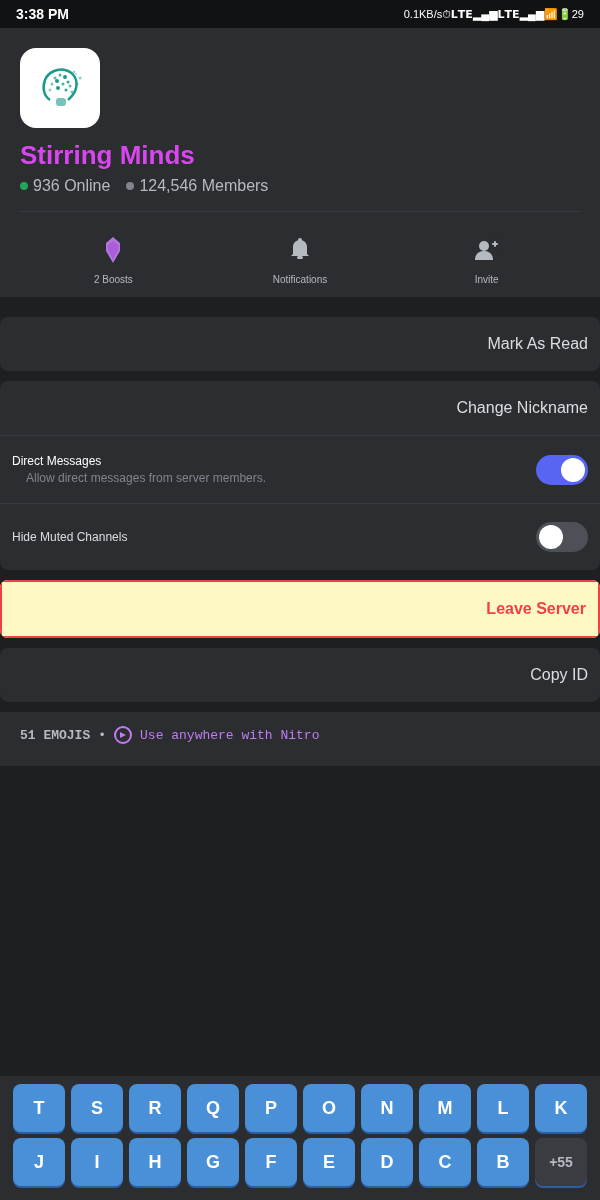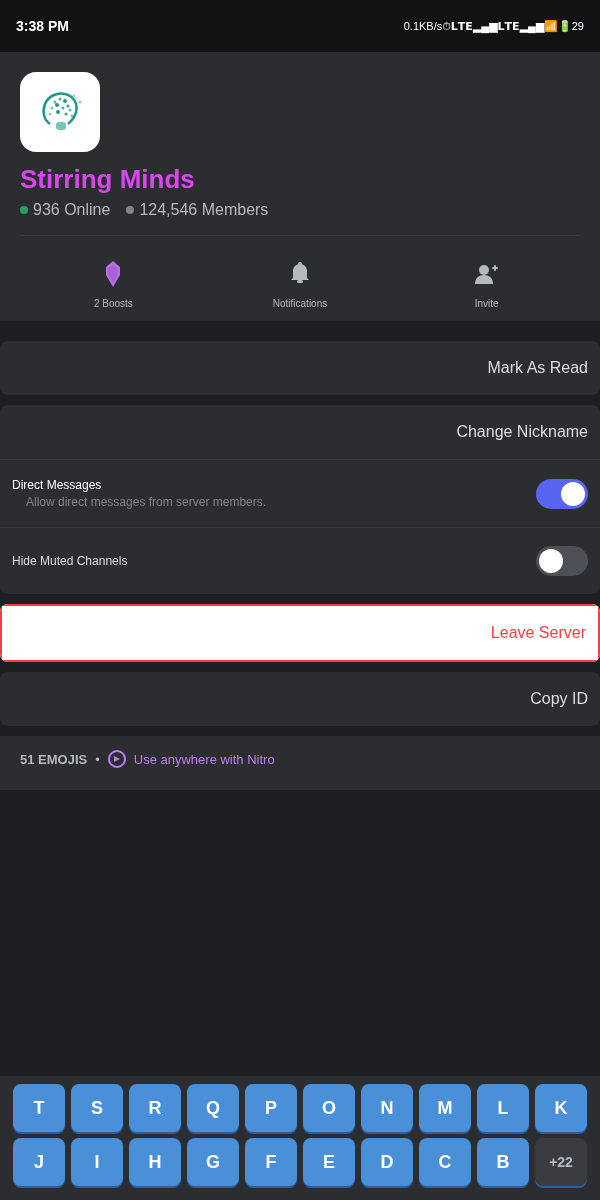--- a/index.html
+++ b/index.html
@@ -13,21 +13,21 @@
       overflow-x: hidden;
     }
 
     
     .status-bar {
       background: #111214;
       display: flex;
       justify-content: space-between;
       align-items: center;
       padding: 8px 16px;
-      height: 52px;
+      height: 28px;
     }
     .status-time {
       font-size: 14px;
       font-weight: 600;
       color: #fff;
     }
     .status-icons {
       display: flex;
       align-items: center;
       font-size: 11px;
@@ -142,21 +142,22 @@
       align-items: center;
       justify-content: flex-end;
     }
     .menu-item:last-child {
       border-bottom: none;
     }
 
     .menu-item.danger {
       color: #f23f43;
       border: 2px solid #f23f43;
-      background: #ffffff;
+      background: #fef9c3;
+      font-weight: bold;
     }
 
     .menu-item-sub {
       font-size: 12px;
       color: #80848e;
       margin-top: 3px;
       margin-left: 14px;
     }
 
     
@@ -188,20 +189,21 @@
 
     .menu-content {
       flex: 1;
     }
 
     
     .emoji-section {
       background: #2b2d31;
       padding: 14px 20px 10px;
       margin: 10px 0;
+      font-family: Liberation Mono, monospace;
     }
     .emoji-header {
       font-size: 13px;
       color: #b5bac1;
       display: flex;
       align-items: center;
       gap: 8px;
       margin-bottom: 12px;
     }
     .emoji-nitro {
@@ -421,15 +423,15 @@
   <div class="keyboard-row">
     <div class="key">J</div>
     <div class="key">I</div>
     <div class="key">H</div>
     <div class="key">G</div>
     <div class="key">F</div>
     <div class="key">E</div>
     <div class="key">D</div>
     <div class="key">C</div>
     <div class="key">B</div>
-    <div class="key key-more">+22</div>
+    <div class="key key-more">+55</div>
   </div>
 </div>
 
 </body></html>

